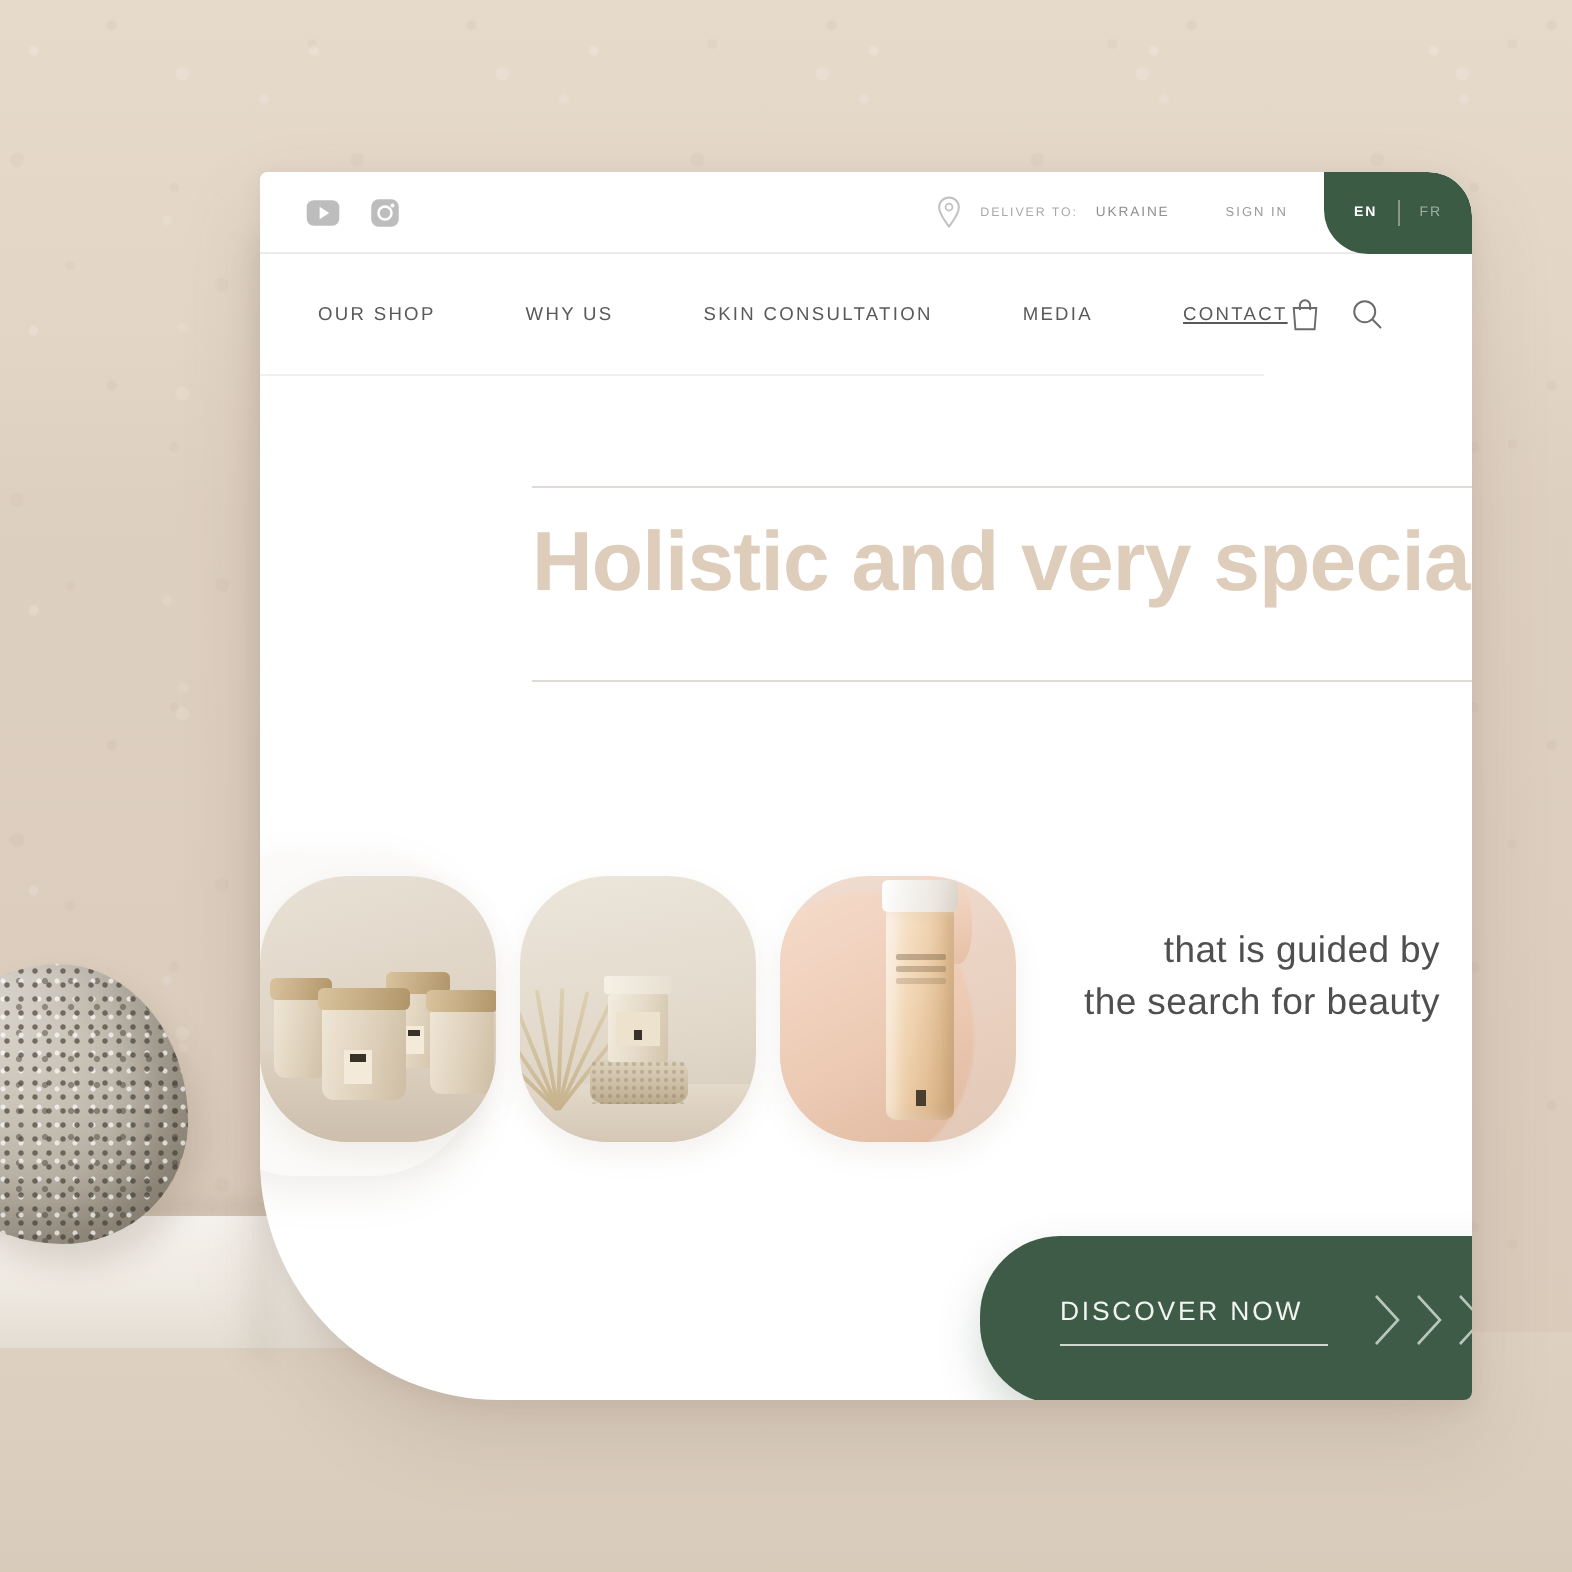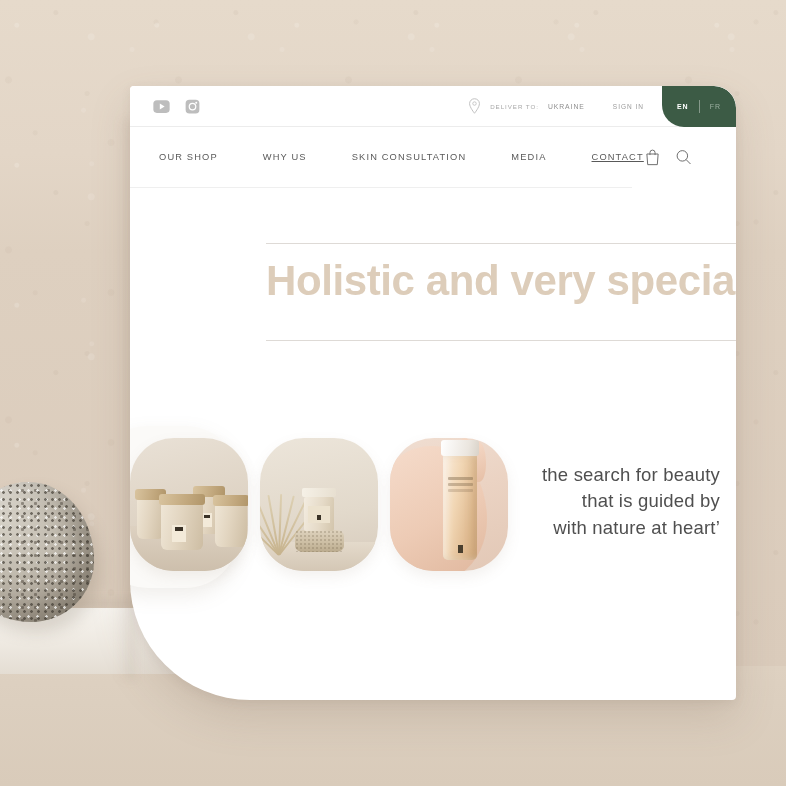--- a/index.html
+++ b/index.html
@@ -506,23 +506,22 @@
             </svg>
           </span>
         </div>
       </div>
 
       <div class="hero-rule top"></div>
       <h1 class="hero-title">Holistic and very special</h1>
       <div class="hero-rule bot"></div>
 
       <div class="quote">
+        <div>that is guided by</div>
         <div>the search for beauty</div>
-        <div>that is guided by</div>
-        <div>with nature at heart’</div>
       </div>
 
       <div class="cards-row">
 
         <div class="halo"></div>
 
         <div class="pcard c1">
           <div class="art1">
             <div class="surface"></div>
             <div class="jar j-a">
@@ -571,17 +570,34 @@
             <div class="finger f3"></div>
             <div class="bottle">
               <span class="cap"></span>
                 <span class="lbl"></span>
                 <span class="mark"></span>
             </div>
           </div>
         </div>
       </div>
 
+      <div class="cta">
+        <div class="cta-label-wrap">
+          <div class="cta-label">DISCOVER NOW</div>
+          <div class="cta-underline"></div>
+        </div>
+        <div class="cta-chevrons">
+          <svg viewBox="0 0 20 34" fill="none" aria-hidden="true">
+            <path d="M4 5 L15 17 L4 29" stroke="currentColor" stroke-width="1.3" fill="none"></path>
+          </svg>
+          <svg viewBox="0 0 20 34" fill="none" aria-hidden="true">
+            <path d="M4 5 L15 17 L4 29" stroke="currentColor" stroke-width="1.3" fill="none"></path>
+          </svg>
+          <svg viewBox="0 0 20 34" fill="none" aria-hidden="true">
+            <path d="M4 5 L15 17 L4 29" stroke="currentColor" stroke-width="1.3" fill="none"></path>
+          </svg>
+        </div>
+      </div>
 
     </div>
   </div>
 
 </div>
 
 </body></html>

